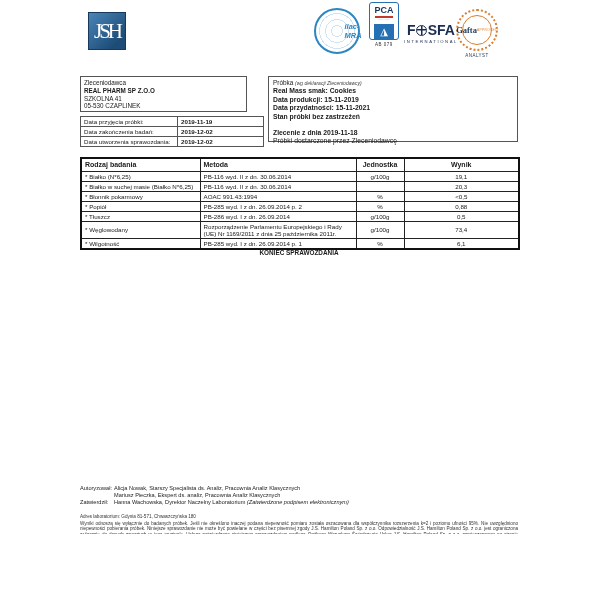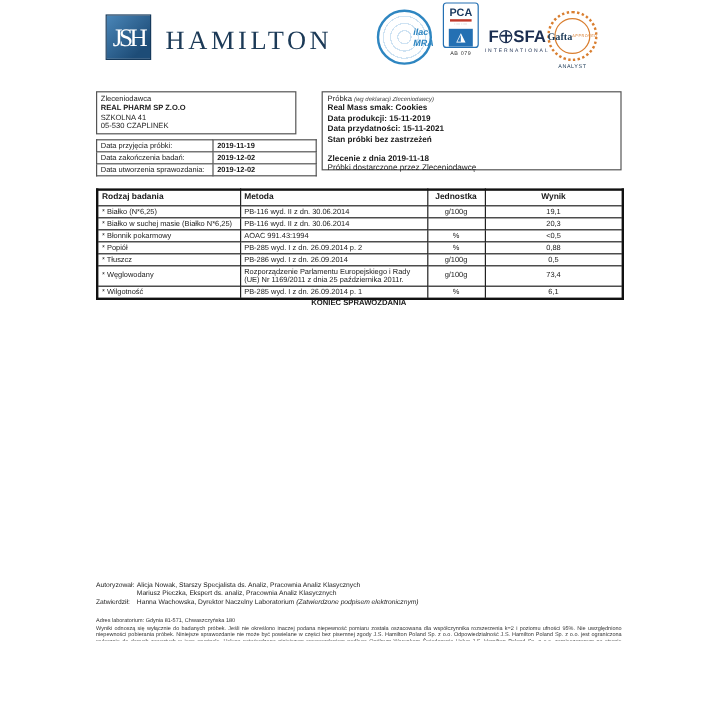--- a/index.html
+++ b/index.html
@@ -97,21 +97,20 @@
     background:repeating-linear-gradient(90deg,#000 0 1.5px,#fff 1.5px 2.5px,#000 2.5px 3.3px,#fff 3.3px 5.8px,#000 5.8px 8.5px,#fff 8.5px 9.5px); }
 </style>
 </head>
 <body>
 
 <div id="page">
 
   <div class="logo-square">
     <span>JSH</span>
   </div>
-  <div class="brand-word">HAMILTON</div>
 
   <div class="badge" style="left:314px; top:8px;">
     <div class="ilac-circle">
       <b>ilac-MRA</b>
     </div>
   </div>
 
   <div class="badge" style="left:369px; top:2px;">
     <div class="pca-box">
       <div class="pca-top">PCA</div>

